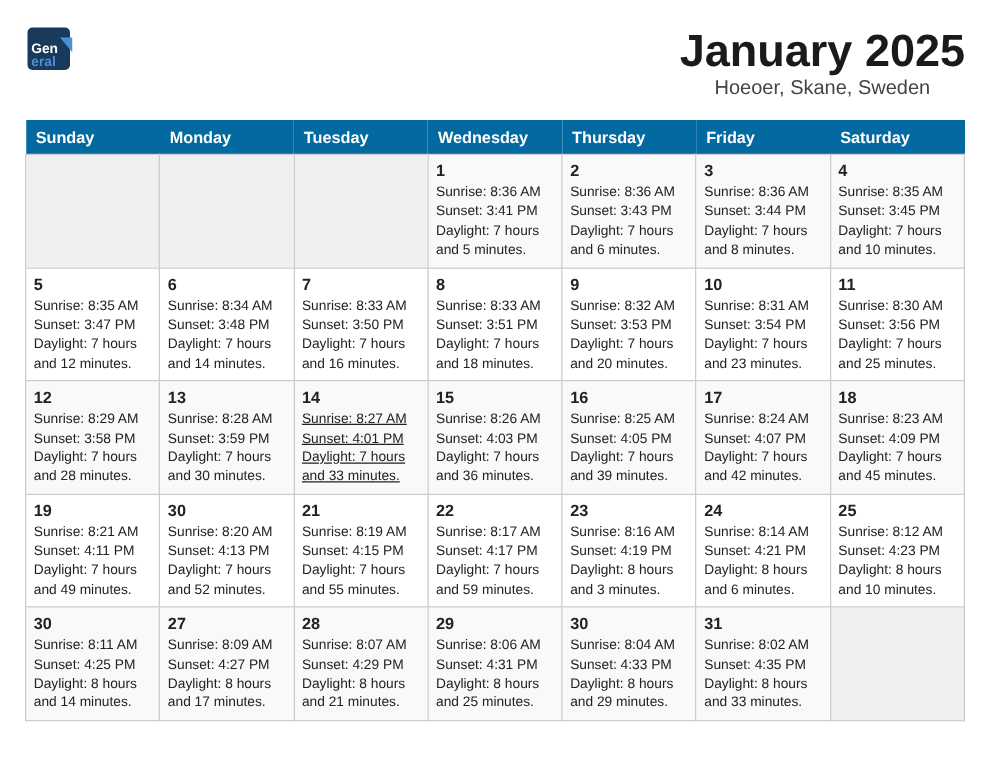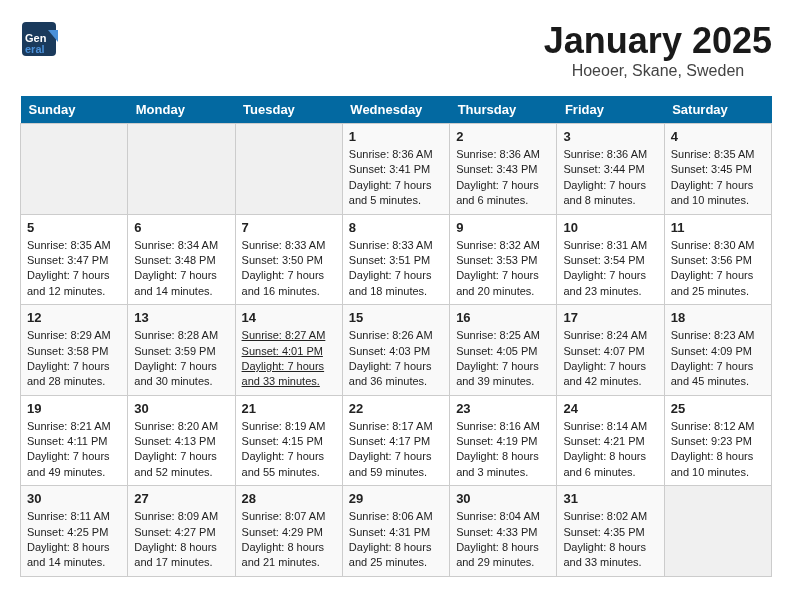--- a/index.html
+++ b/index.html
@@ -259,21 +259,21 @@
         </td>
         <td>
           <div class="day-num">24</div>
           <div class="day-info" style="white-space: pre-line;">Sunrise: 8:14 AM
 Sunset: 4:21 PM
 Daylight: 8 hours and 6 minutes.</div>
         </td>
         <td>
           <div class="day-num">25</div>
           <div class="day-info" style="white-space: pre-line;">Sunrise: 8:12 AM
-Sunset: 9:23 PM
+Sunset: 4:23 PM
 Daylight: 8 hours and 10 minutes.</div>
         </td>
       </tr>
       <tr>
         <td>
           <div class="day-num">30</div>
           <div class="day-info" style="white-space: pre-line;">Sunrise: 8:11 AM
 Sunset: 4:25 PM
 Daylight: 8 hours and 14 minutes.</div>
         </td>

